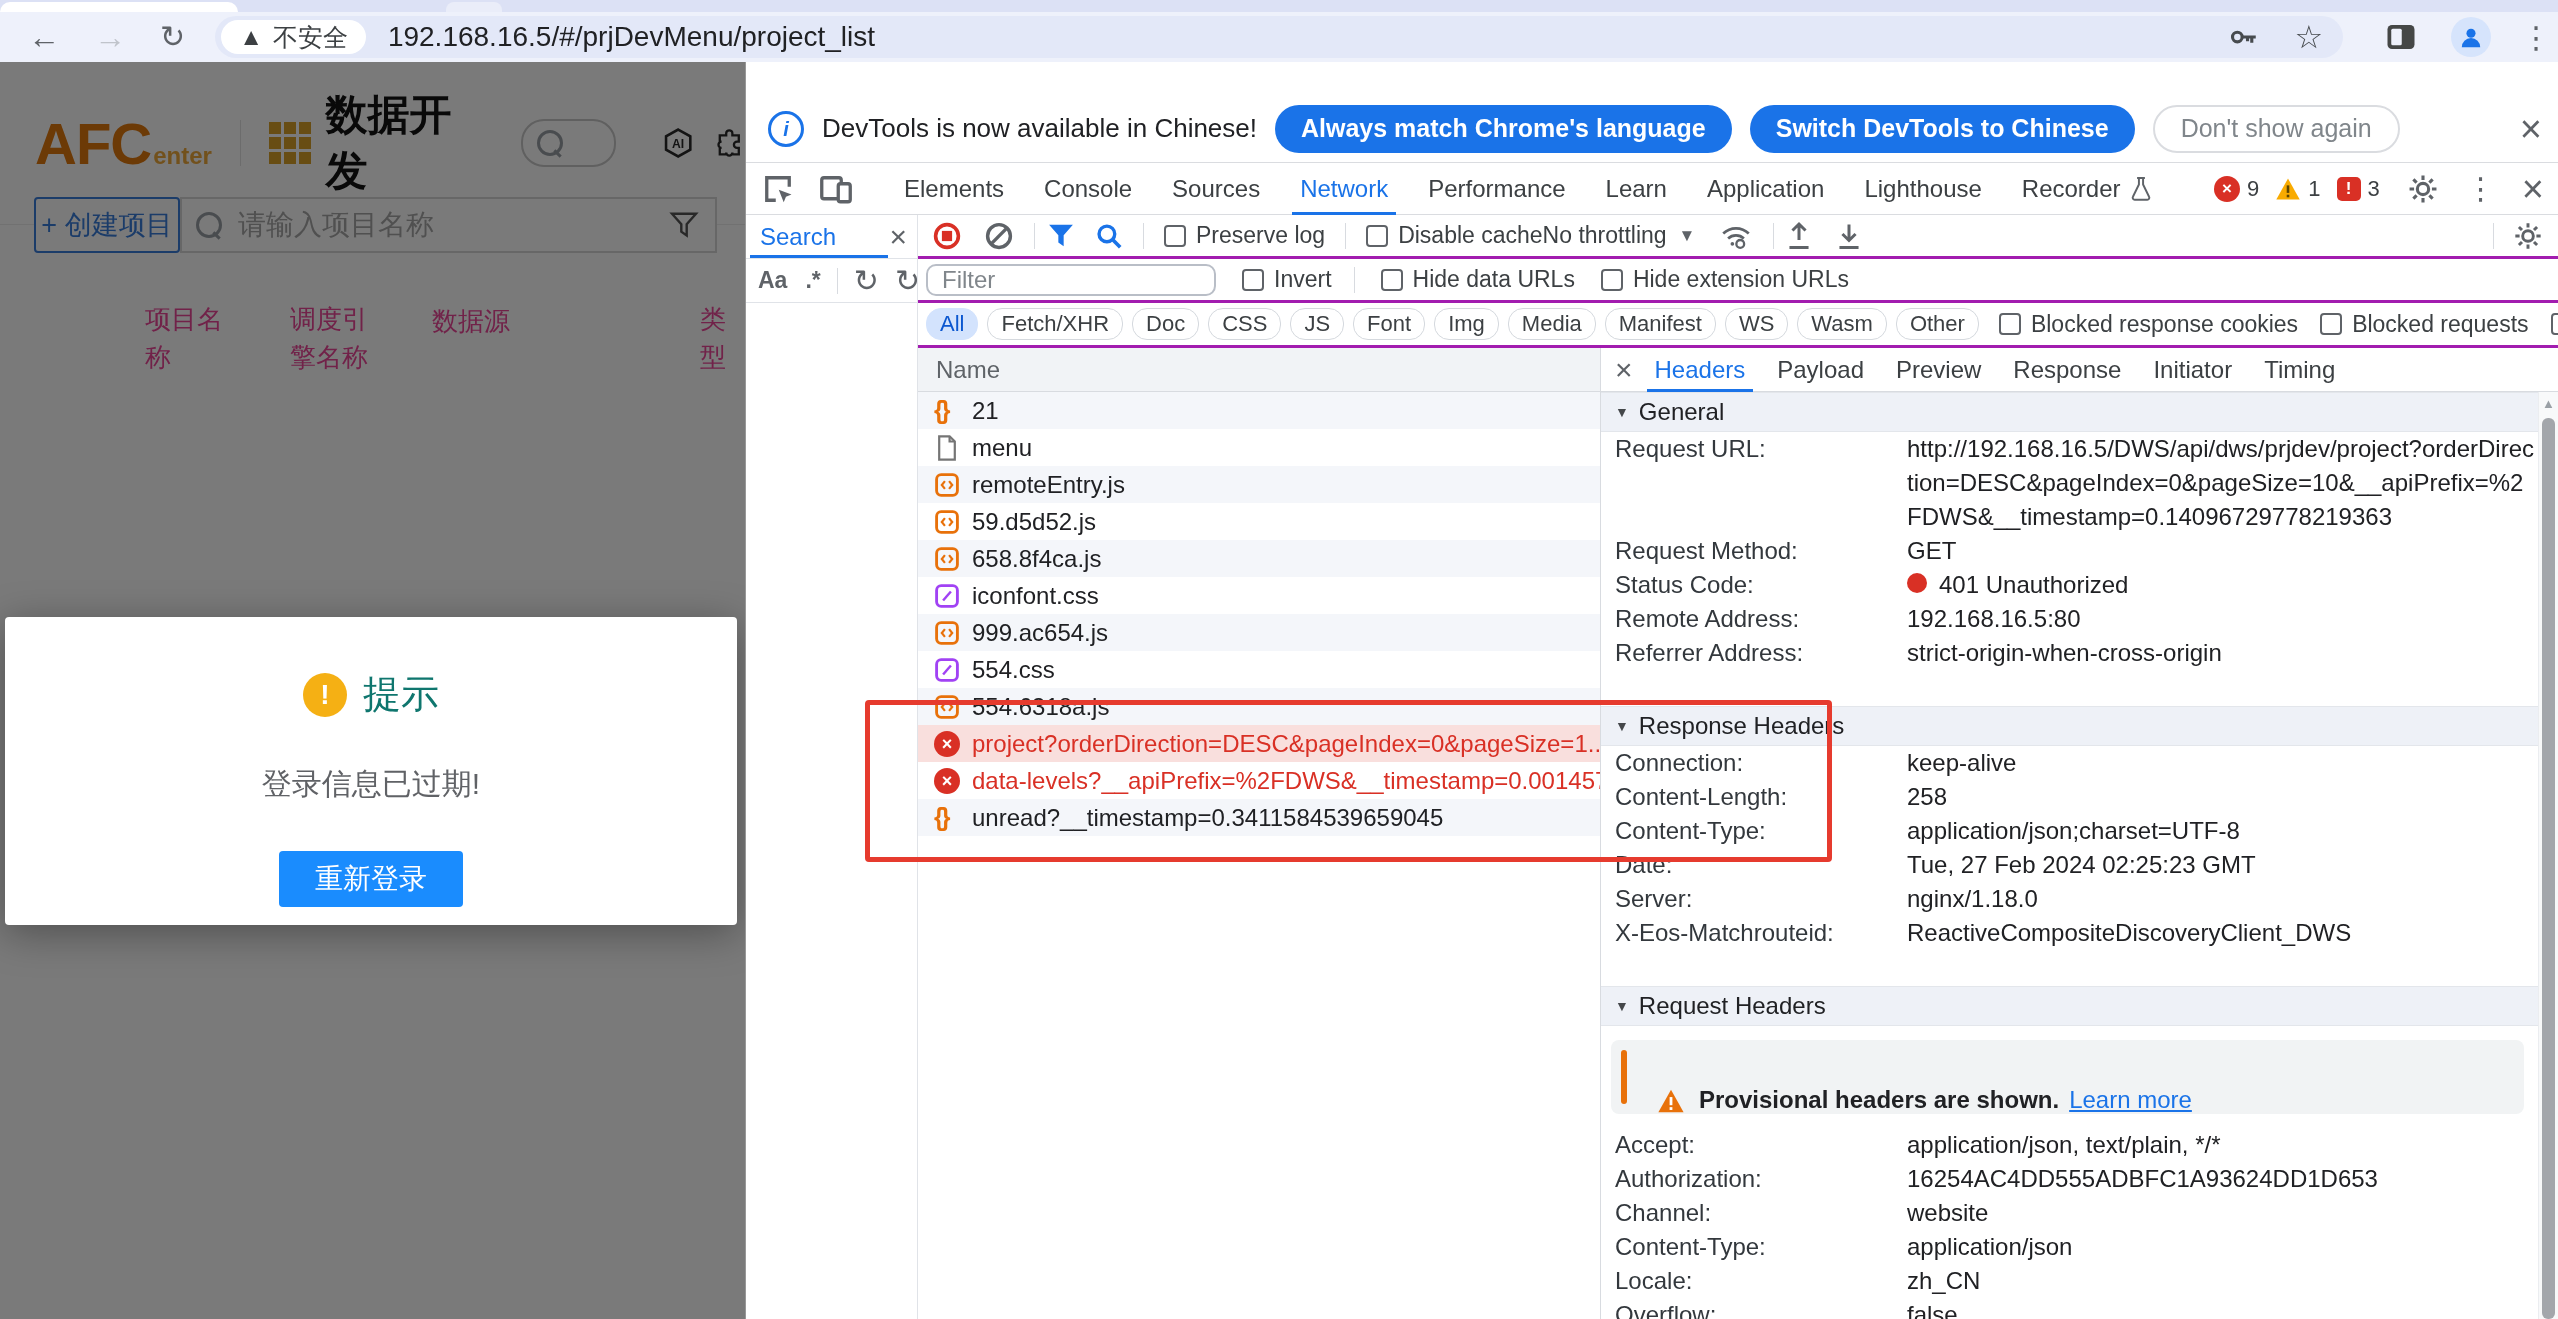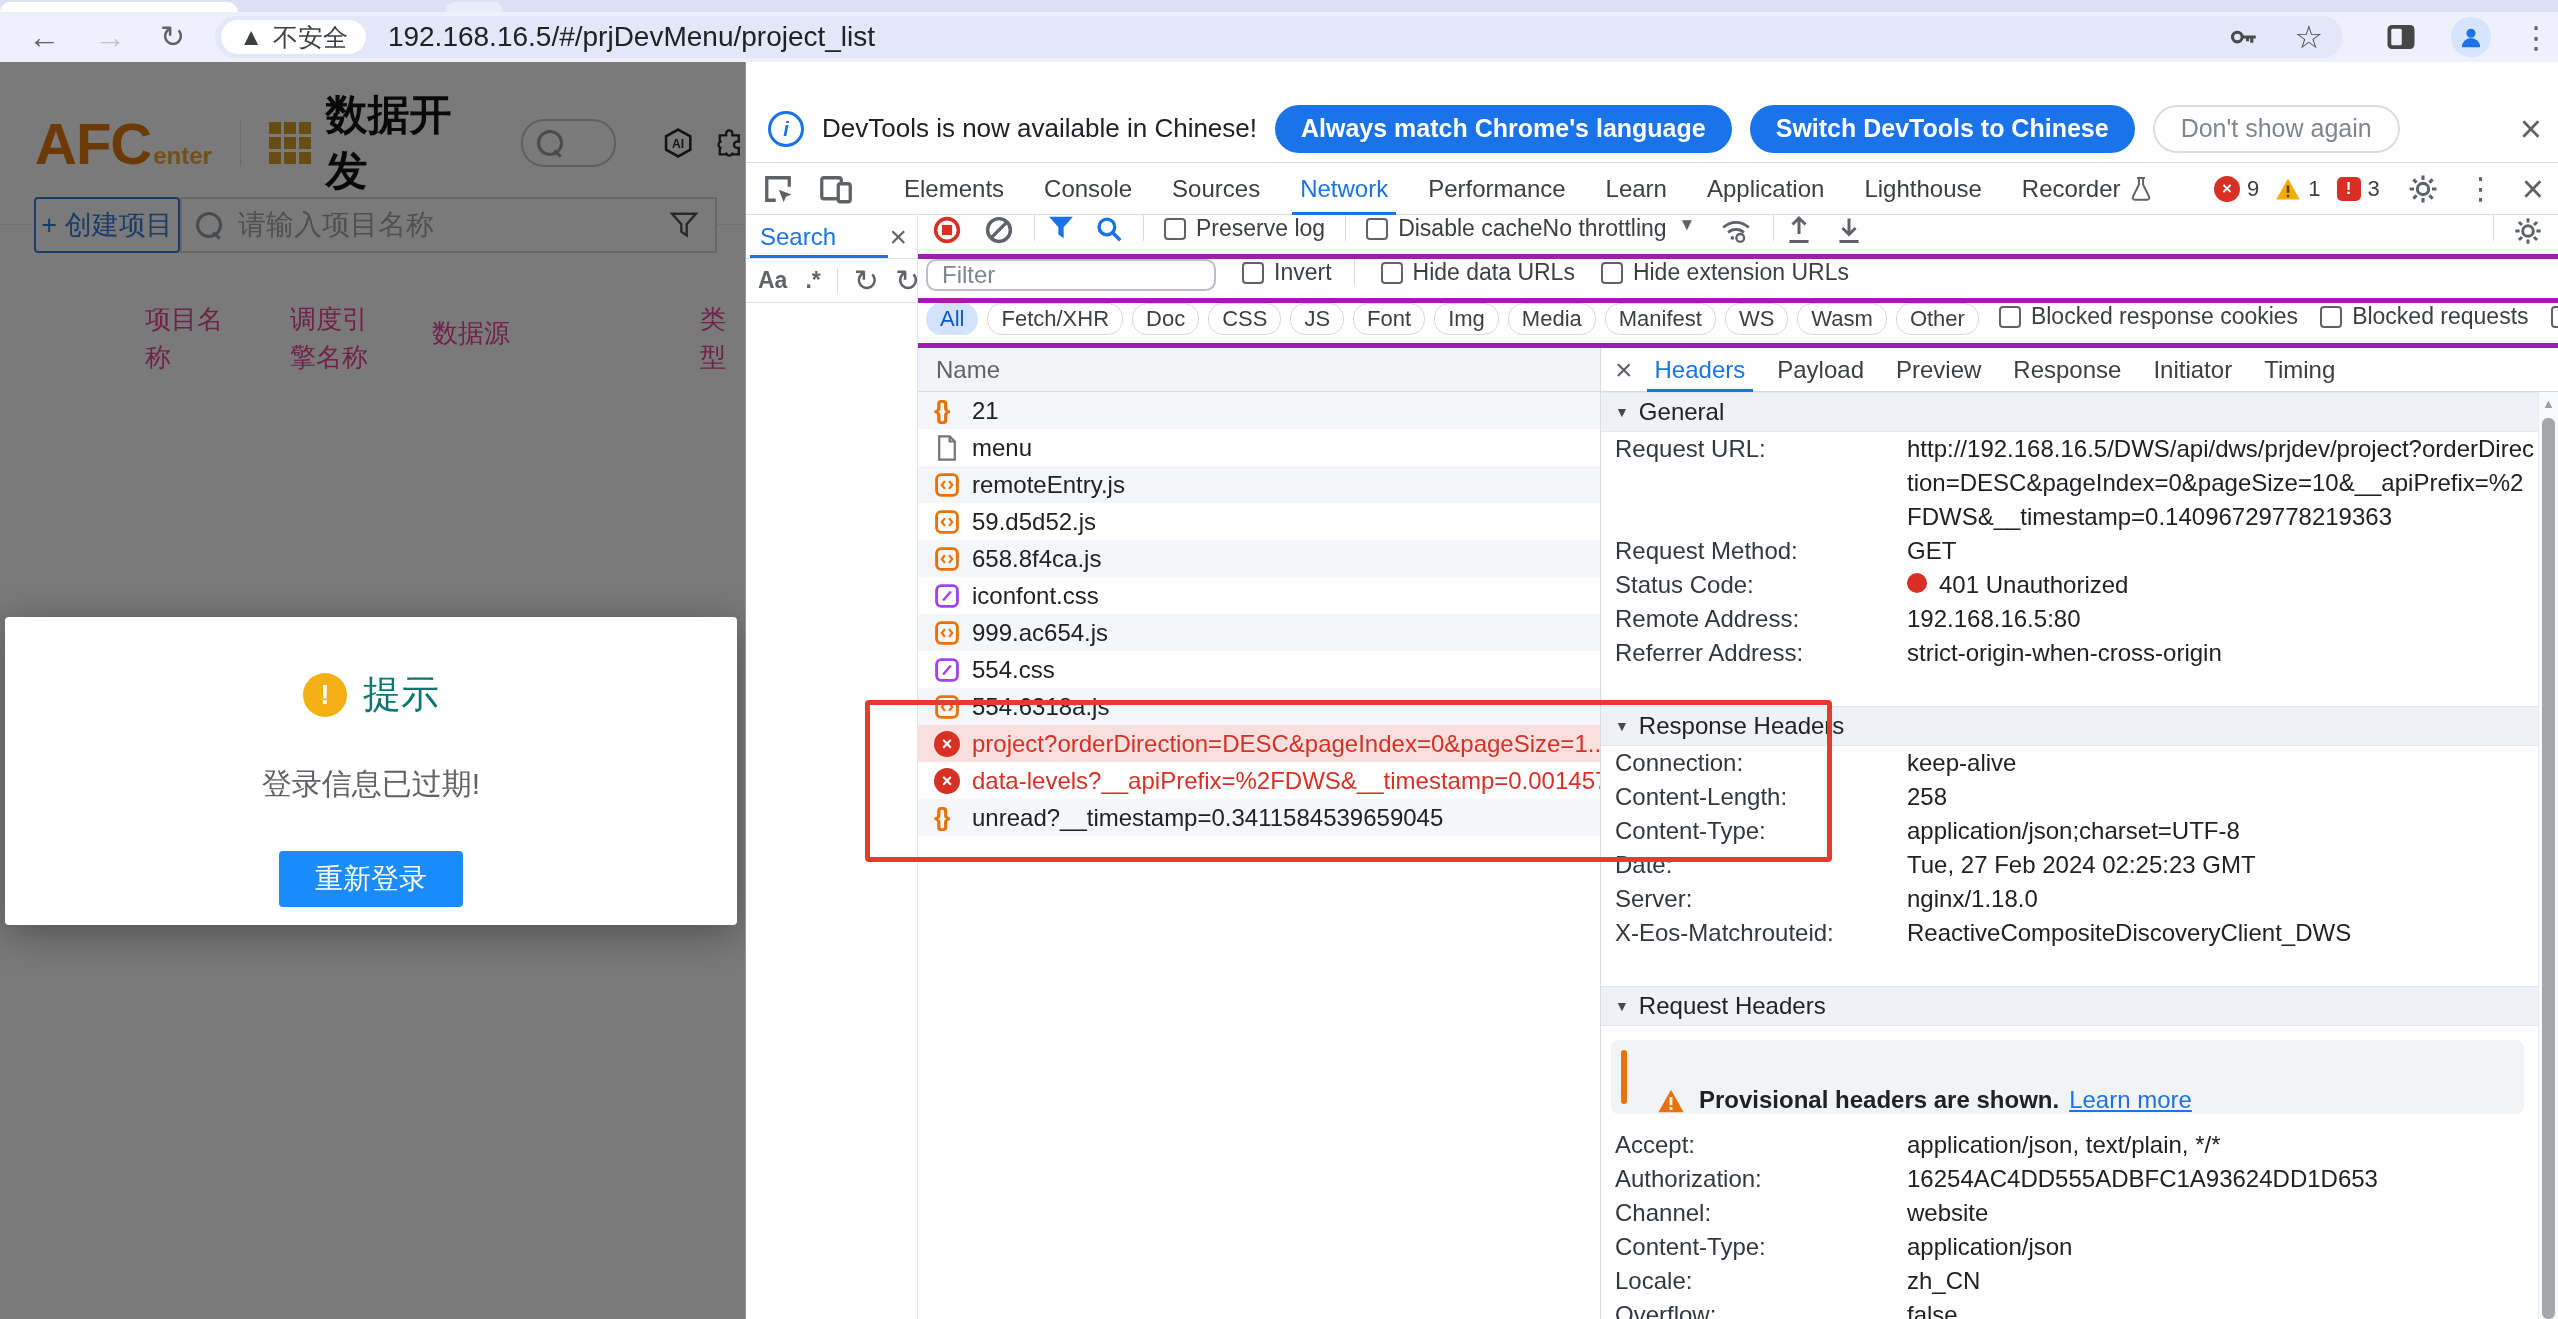--- a/index.html
+++ b/index.html
@@ -38,21 +38,21 @@
   #nav-title{margin-left:14px;font-size:42px;font-weight:bold;color:#141414}
   #hdr-search{margin-left:66px;width:118px;height:44px;border:2px solid #c8c8c8;border-radius:23px;display:flex;align-items:center}
   .mag{width:20px;height:20px;border:3px solid #9aa0a6;border-radius:50%;position:relative;margin-left:14px}
   .mag:after{content:"";position:absolute;width:3px;height:9px;background:#9aa0a6;left:16px;top:16px;transform:rotate(-45deg)}
   #ai-icon{margin-left:46px}#puzzle-icon{margin-left:20px}
   #create-btn{position:absolute;left:34px;top:135px;width:146px;height:56px;border:2px solid #3a7edb;border-radius:4px;color:#3a7edb;font-size:27px;display:flex;align-items:center;justify-content:center;background:#fff;box-sizing:border-box}
   #proj-search{position:absolute;left:180px;top:135px;width:537px;height:56px;border:2px solid #d8d8d8;box-sizing:border-box;background:#fff;display:flex;align-items:center}
   #proj-search .ph{margin-left:16px;font-size:28px;color:#a8a8a8}
   #funnel-app{position:absolute;right:16px}
   .thx{position:absolute;font-size:26px;color:#ec4899;line-height:38px}
-  #th0{left:145px;top:238px;width:88px}#th1{left:290px;top:238px;width:94px}#th2{left:432px;top:252px;white-space:nowrap}#th3{left:700px;top:238px;width:30px}
+  #th0{left:145px;top:238px;width:88px}#th1{left:290px;top:238px;width:94px}#th2{left:432px;top:240px;white-space:nowrap}#th3{left:700px;top:238px;width:30px}
   #page-overlay{position:absolute;inset:0;background:rgba(0,0,0,0.52);z-index:5}
   #modal{position:absolute;left:5px;top:555px;width:732px;height:308px;background:#fff;border-radius:4px;z-index:6;box-shadow:0 8px 40px rgba(0,0,0,.35);text-align:center}
   #modal-title-row{margin-top:52px;display:flex;align-items:center;justify-content:center;gap:16px}
   #modal-warn{width:44px;height:44px;border-radius:50%;background:#f5b014;color:#fff;font-size:28px;font-weight:bold;line-height:44px}
   #modal-title{font-size:38px;color:#0f766e}
   #modal-msg{margin-top:44px;font-size:30px;color:#606266}
   #modal-btn{margin:46px auto 0;width:184px;height:56px;background:#1a8cfe;border-radius:4px;color:#fff;font-size:28px;display:flex;align-items:center;justify-content:center}
 
   
   #devtools{position:absolute;left:745px;top:62px;width:1813px;height:1257px;background:#fff;border-left:1px solid #989898;box-sizing:border-box}
@@ -84,21 +84,21 @@
   #drawer-tab-row .close-x{margin-left:auto;margin-right:10px;font-size:30px}
   #drawer-tools{height:44px;border-bottom:1px solid #e0e3e8;display:flex;align-items:center;box-sizing:border-box;white-space:nowrap}
   .mono-ic{font-size:23px;font-weight:bold;color:#5f6368}
   #match-case{margin-left:12px}#regex-ic{margin-left:18px}
   .vdiv{width:1px;height:26px;background:#d8dbe0;flex:none}
   #drawer-tools .vdiv{margin-left:16px}
   .refresh-glyph{font-size:30px;color:#5f6368;line-height:1}
   #drawer-refresh{margin-left:16px}
   #drawer-refresh2{margin-left:16px}
 
-  .netrow{position:absolute;left:172px;right:0;display:flex;align-items:flex-start;border-bottom:5px solid #a21caf;box-sizing:border-box;background:#fff}
+  .netrow{position:absolute;left:172px;right:0;display:flex;align-items:center;border-bottom:3px solid #a21caf;box-sizing:border-box;background:#fff}
   #net-toolbar{top:153px;height:44px}
   #net-filterrow{top:197px;height:44px}
   #net-chips{top:241px;height:45px}
   #rec-btn{margin-left:14px}#clear-btn{margin-left:22px}
   #net-toolbar .vdiv{margin-left:20px}
   #funnel-btn{margin-left:12px}#netsearch-btn{margin-left:20px}
   .cb{width:22px;height:22px;border:2px solid #5f6368;border-radius:4px;background:#fff;flex:none;box-sizing:border-box}
   .cb-label{font-size:23px;color:#3c4043;margin-left:10px;white-space:nowrap}
   .cbgrp{display:flex;align-items:center}
   #net-toolbar .cbgrp{margin-left:20px}

